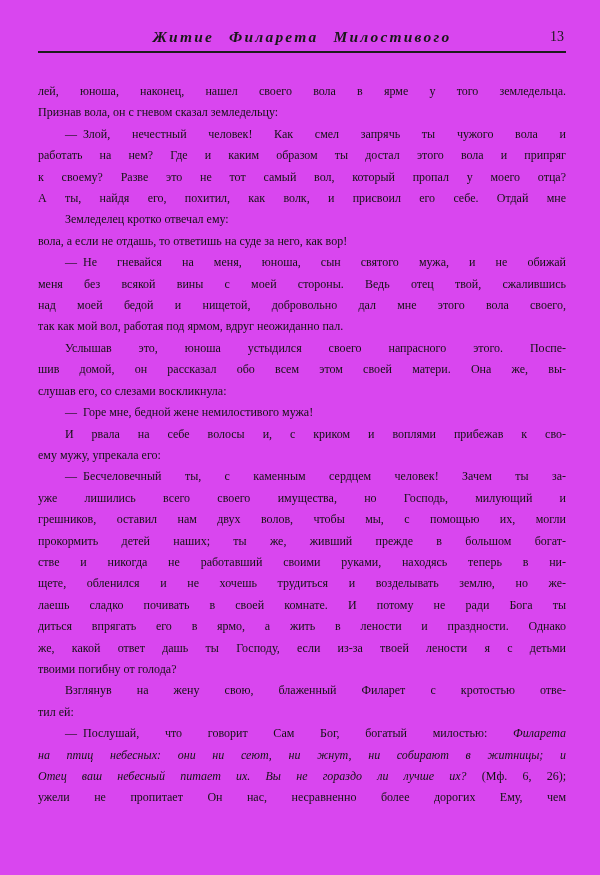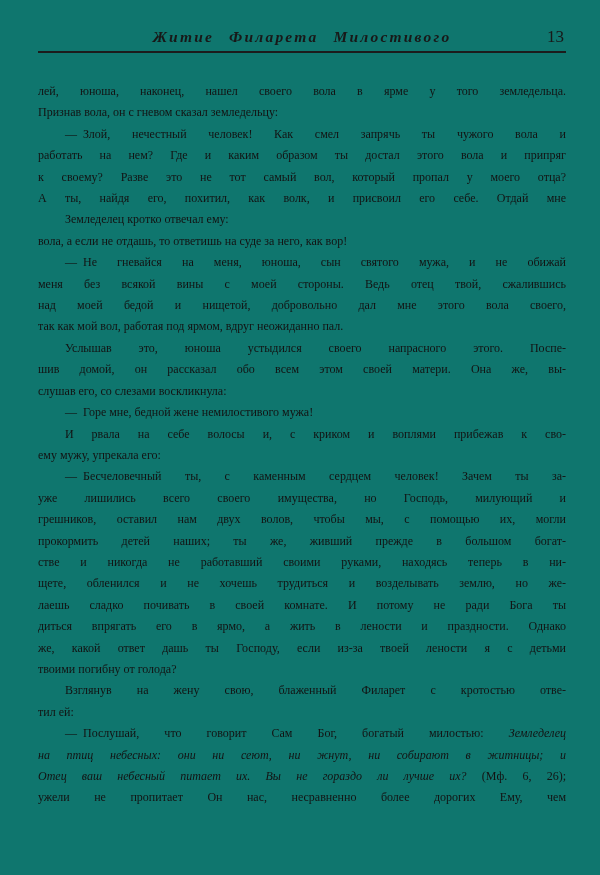--- a/index.html
+++ b/index.html
@@ -7,41 +7,41 @@
     width: 600px; height: 875px;
     background: #ffffff;
     color: #131313;
     font-family: "Liberation Serif", serif;
     overflow: hidden;
   }
   .page {
     box-sizing: border-box;
     width: 600px; height: 875px;
     padding: 27px 34px 0 38px;
-    background: #0f766e;
+    background: #d946ef;
   }
   .running-header {
     position: relative;
     height: 20px;
     line-height: 20px;
   }
   .running-title {
     display: block;
     text-align: center;
     font-style: italic;
     font-weight: bold;
     font-size: 15.5px;
     letter-spacing: 2.2px;
     word-spacing: 9px;
     color: #181818;
   }
   .page-number {
     position: absolute;
     right: 2px; top: 0;
-    font-size: 17px;
+    font-size: 14px;
     font-style: normal;
     font-weight: normal;
     letter-spacing: 0;
     color: #181818;
   }
   .header-rule {
     margin-top: 4px;
     border: 0;
     border-top: 2px solid #1c1c1c;
     height: 0;
@@ -97,18 +97,18 @@
       <div class="line"><span>грешников, оставил нам двух волов, чтобы мы, с помощью их, могли</span></div>
       <div class="line"><span>прокормить детей наших; ты же, живший прежде в большом богат-</span></div>
       <div class="line"><span>стве и никогда не работавший своими руками, находясь теперь в ни-</span></div>
       <div class="line"><span>щете, обленился и не хочешь трудиться и возделывать землю, но же-</span></div>
       <div class="line"><span>лаешь сладко почивать в своей комнате. И потому не ради Бога ты</span></div>
       <div class="line"><span>диться впрягать его в ярмо, а жить в лености и праздности. Однако</span></div>
       <div class="line"><span>же, какой ответ дашь ты Господу, если из-за твоей лености я с детьми</span></div>
       <div class="line last"><span>твоими погибну от голода?</span></div>
       <div class="line indent"><span>Взглянув на жену свою, блаженный Филарет с кротостью отве-</span></div>
       <div class="line last"><span>тил ей:</span></div>
-      <div class="line indent"><span>— Послушай, что говорит Сам Бог, богатый милостью: </span><span class="it">Земледелец</span></div>
+      <div class="line indent"><span>— Послушай, что говорит Сам Бог, богатый милостью: </span><span class="it">Филарета</span></div>
       <div class="line"><span class="it">на птиц небесных: они ни сеют, ни жнут, ни собирают в житницы; и</span></div>
       <div class="line"><span class="it">Отец ваш небесный питает их. Вы не гораздо ли лучше их?</span><span> (Мф. 6, 26);</span></div>
       <div class="line"><span>ужели не пропитает Он нас, несравненно более дорогих Ему, чем</span></div>
     </div>
 </div>
 
 </body></html>

